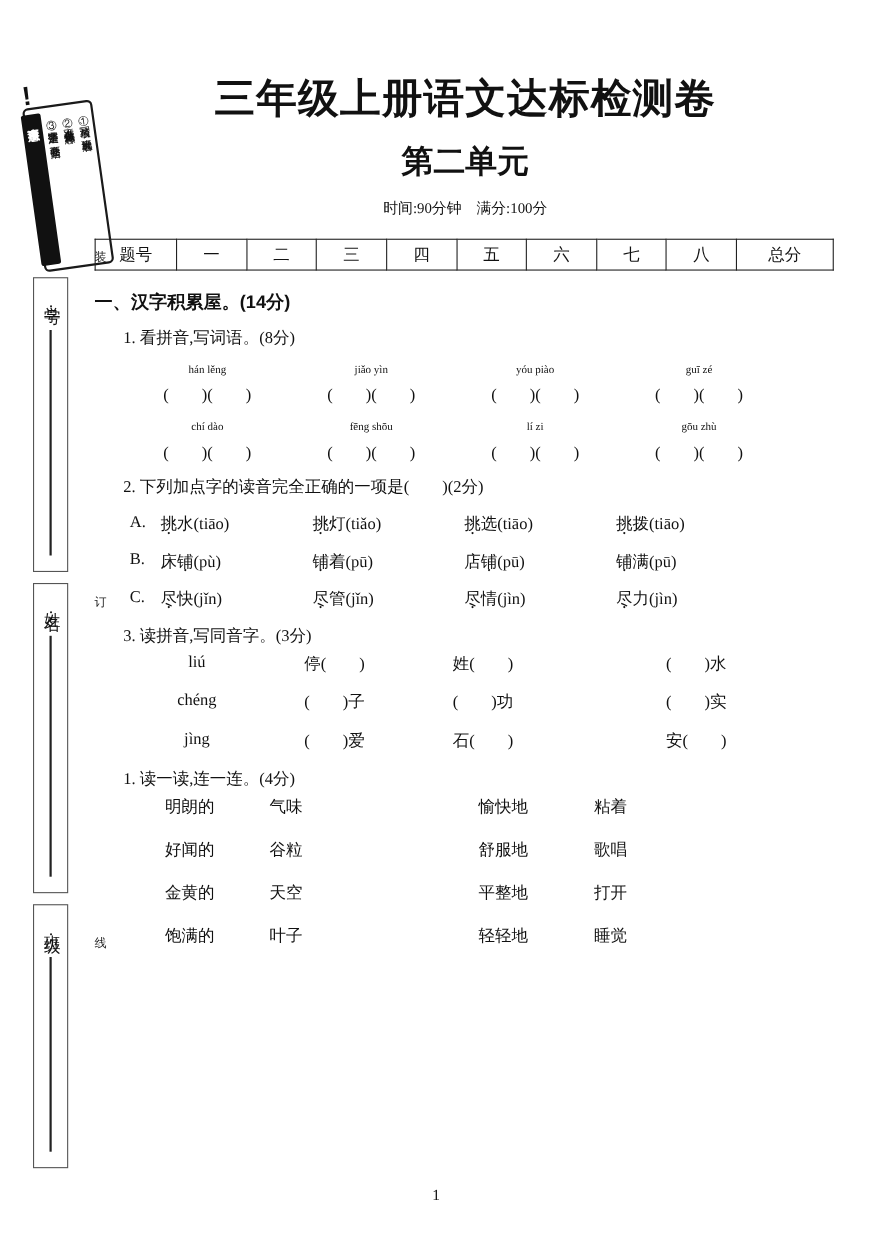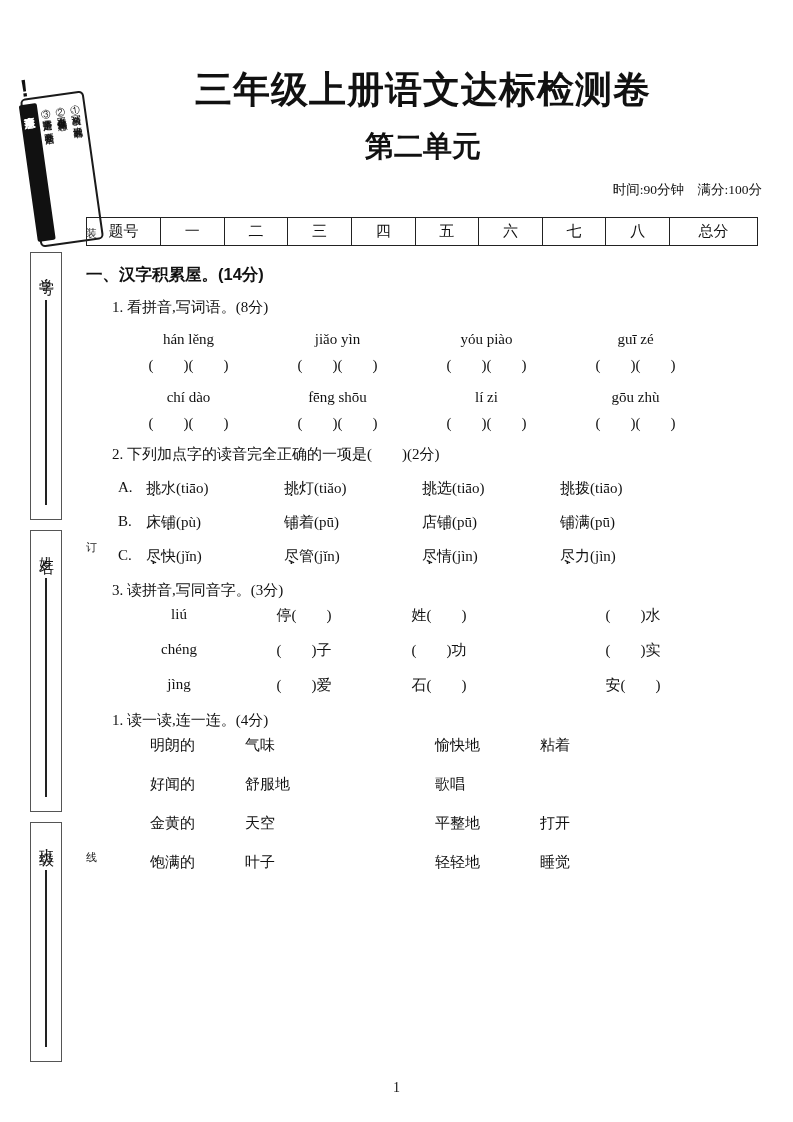--- a/index.html
+++ b/index.html
@@ -54,33 +54,33 @@
   .vline { width:1.2px; background:#222; flex:1; margin:8px 0 14px; }
 
   
   .main { position:absolute; left:84px; top:55px; width:678px; }
 
   .title {
     text-align:center; font-size:37px; font-weight:900;
     letter-spacing:1px; margin:10px 0 6px;
   }
   .subtitle { text-align:center; font-size:29px; font-weight:900; margin:12px 0 14px; }
-  .meta { text-align:right; font-size:13.5px; margin:0 0 18px; }
+  .meta { text-align:center; font-size:13.5px; margin:0 0 18px; }
 
   .score-table { width:672px; border-collapse:collapse; table-layout:fixed; margin:0 0 4px 2px; }
   .score-table td {
     border:1.6px solid #222; text-align:center; font-size:15px; height:28px;
   }
   .score-table tr.score-row td { height:31px; }
 
   .sec-title { font-size:16.5px; font-weight:bold; margin:18px 0 4px 2px;
                font-family:"Liberation Sans", sans-serif; }
   .q-title { font-size:15px; margin:12px 0 6px 28px; }
 
-  .py-row { display:flex; width:596px; margin:14px 0 0 30px; font-size:15px;align-items:center; }
+  .py-row { display:flex; width:596px; margin:14px 0 0 30px; font-size:10px;align-items:center; }
   .py-row span { flex:1; text-align:center; }
   .paren-row { display:flex; width:596px; margin:8px 0 2px 30px; font-size:15px; }
   .paren-row span { flex:1; text-align:center; white-space:pre; }
 
   .opt-row { display:flex; margin:15px 0 15px 34px; font-size:15px; }
   .opt-label { width:28px; }
   .opt-item { width:138px; }
   .dot-char { position:relative; }
   .dot-char::after {
     content:"\2022"; position:absolute; left:50%; bottom:-0.55em;
@@ -244,20 +244,21 @@
     <div class="q-title">1. 读一读,连一连。(4分)</div>
 
     <div class="match-row">
       <span>明朗的</span>
       <span>气味</span>
       <span>愉快地</span>
       <span>粘着</span>
     </div>
     <div class="match-row">
       <span>好闻的</span>
+      <span>谷粒</span>
       <span>舒服地</span>
       <span>歌唱</span>
     </div>
     <div class="match-row">
       <span>金黄的</span>
       <span>天空</span>
       <span>平整地</span>
       <span>打开</span>
     </div>
     <div class="match-row">

